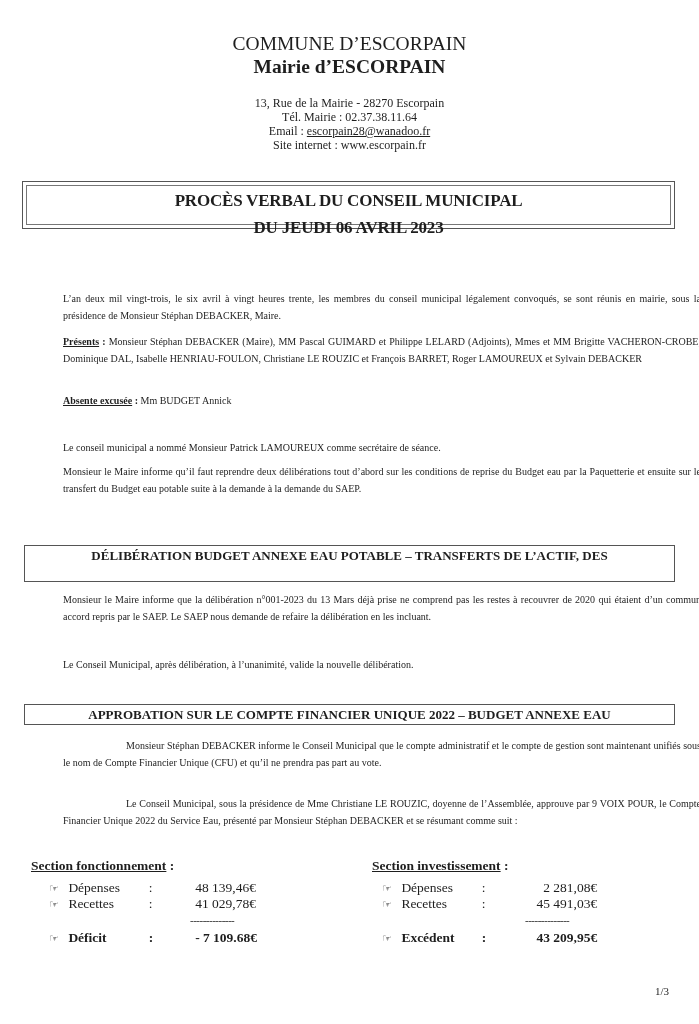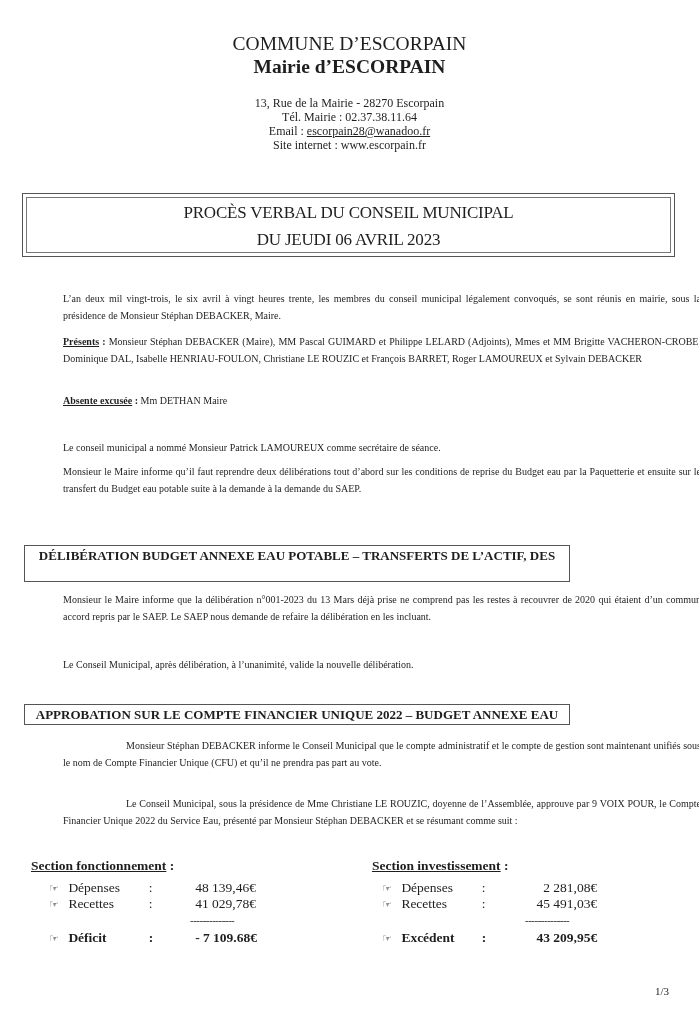--- a/index.html
+++ b/index.html
@@ -4,27 +4,27 @@
 <style>
   html, body { margin: 0; padding: 0; background: #ffffff; }
   body { width: 699px; height: 1024px; position: relative; overflow: hidden;
          font-family: "Liberation Serif", "DejaVu Serif", serif; color: #1e1e1e; }
   .abs { position: absolute; }
   .center { text-align: center; }
   .hdr-title { left: 0; width: 699px; top: 32px; font-weight: normal; font-size: 19.5px; line-height: 23px; }
   .hdr-sub { left: 0; width: 699px; top: 55px; font-weight: bold; font-size: 19.5px; line-height: 23px; }
   .addr { left: 0; width: 699px; font-size: 12px; line-height: 14.5px; }
   .email-link { text-decoration: underline; }
-  .titlebox { left: 22px; top: 193px; width: 653px; height: 64px; border: 1.5px solid #555; box-sizing: border-box; }
+  .titlebox { left: 22px; top: 181px; width: 653px; height: 48px; border: 1.5px solid #555; box-sizing: border-box; font-weight: bold; }
   .titlebox-inner { position: absolute; left: 3px; top: 3px; right: 3px; bottom: 3px; border: 1px solid #777; }
   .titlebox-line { position: absolute; left: 0; width: 100%; text-align: center; font-size: 17px; letter-spacing: -0.2px; }
   .para { left: 31px; width: 638px; font-size: 10px; line-height: 17.3px; text-align: justify; margin-left: 32px; }
   .bu { font-weight: bold; text-decoration: underline; }
   .b { font-weight: bold; }
-  .secbox { left: 24px; width: 546px; border: 1px solid #555; box-sizing: border-box; text-align: center;
+  .secbox { left: 24px; width: 651px; border: 1px solid #555; box-sizing: border-box; text-align: center;
             font-weight: bold; font-size: 13px; line-height: 16px; }
   .indent { text-indent: 63px; }
   .fin-head { font-size: 13.5px; font-weight: bold; text-decoration: underline; }
   .fin-row { font-size: 13.5px; line-height: 16px; white-space: nowrap; margin-left: 18px; }
   .fin-row .ic { font-size: 11px; display: inline-block; width: 16px; }
   .pageno { right: 30px; top: 985px; font-size: 11px; text-align: center; }
 </style>
 </head>
 <body>
 
@@ -43,21 +43,21 @@
   <div class="titlebox-line" style="top:36px">DU JEUDI 06 AVRIL 2023</div>
 </div>
 
 <div class="abs para" style="top:290px">L’an deux mil vingt-trois, le six avril à vingt heures trente, les membres du conseil municipal légalement convoqués, se sont réunis en mairie, sous la présidence de Monsieur Stéphan DEBACKER, Maire.</div>
 
 <div class="abs para" style="top:333px">
   <span class="bu">Présents</span><span class="b"> : </span><span>Monsieur Stéphan DEBACKER (Maire), MM Pascal GUIMARD et Philippe LELARD (Adjoints), Mmes et MM Brigitte VACHERON-CROBE, Dominique DAL, Isabelle HENRIAU-FOULON, Christiane LE ROUZIC et François BARRET, Roger LAMOUREUX et Sylvain DEBACKER</span>
 </div>
 
 <div class="abs para" style="top:392px">
-  <span class="bu">Absente excusée</span><span class="b"> : </span><span>Mm DETHAN Maire</span>
+  <span class="bu">Absente excusée</span><span class="b"> : </span><span>Mm BUDGET Annick</span>
 </div>
 
 <div class="abs para" style="top:439px">Le conseil municipal a nommé Monsieur Patrick LAMOUREUX comme secrétaire de séance.</div>
 <div class="abs para" style="top:463px">Monsieur le Maire informe qu’il faut reprendre deux délibérations tout d’abord sur les conditions de reprise du Budget eau par la Paquetterie et ensuite sur le transfert du Budget eau potable suite à la demande à la demande du SAEP.</div>
 
 <div class="abs secbox" style="top:545px; height:37px; padding-top:2px;">
   <div>DÉLIBÉRATION BUDGET ANNEXE EAU POTABLE – TRANSFERTS DE L’ACTIF, DES</div>
 </div>
 <div class="abs para" style="top:591px">Monsieur le Maire informe que la délibération n°001-2023 du 13 Mars déjà prise ne comprend pas les restes à recouvrer de 2020 qui étaient d’un commun accord repris par le SAEP. Le SAEP nous demande de refaire la délibération en les incluant.</div>
 <div class="abs para" style="top:656px">Le Conseil Municipal, après délibération, à l’unanimité, valide la nouvelle délibération.</div>

